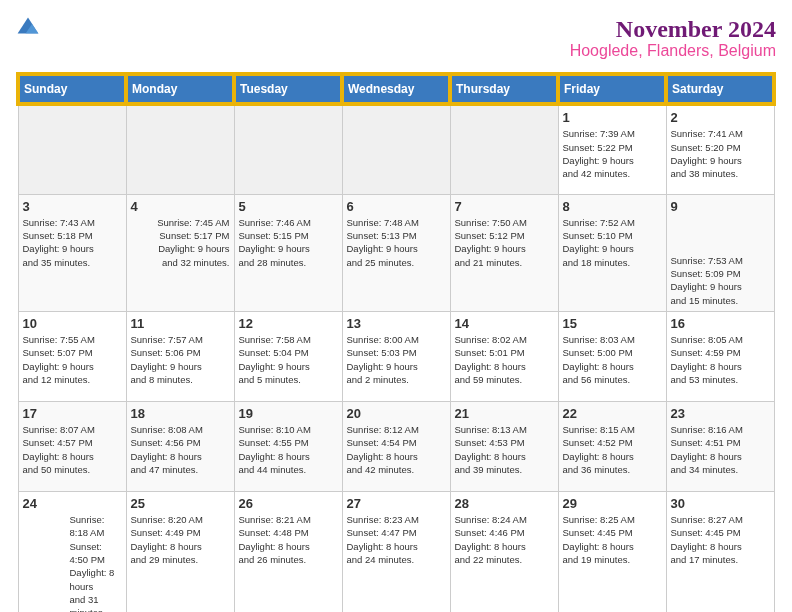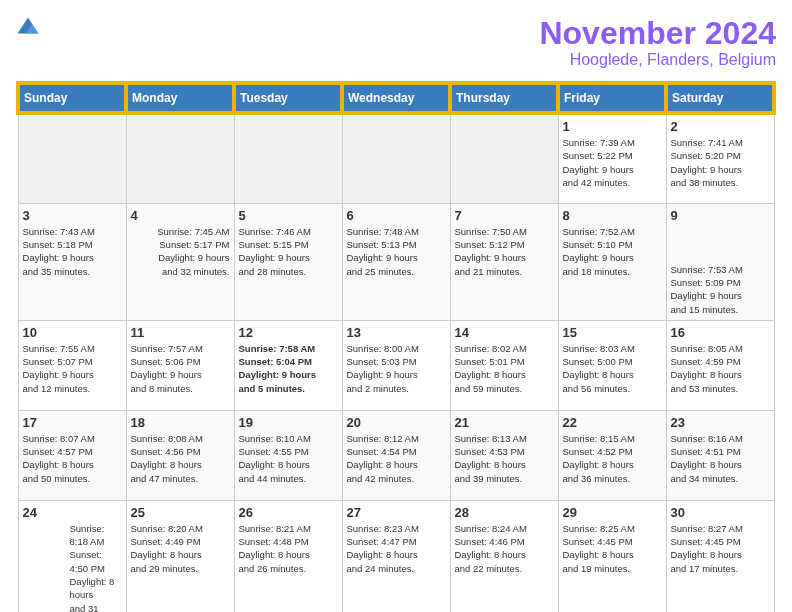--- a/index.html
+++ b/index.html
@@ -32,28 +32,29 @@
       color: #4a90d9;
     }
     .logo-icon {
       width: 24px;
       height: 24px;
     }
     .title-area {
       text-align: right;
     }
     .month-title {
-      font-size: 32px;
-      font-weight: bold;
-      color: #8b5cf6;
+      font-size: 24px;
+      font-weight: bold;
+      color: #701a75;
       line-height: 1.1;
+      font-family: Liberation Serif, serif;
     }
     .location-title {
       font-size: 16px;
-      color: #8b5cf6;
+      color: #ec4899;
     }
     table {
       width: 100%;
       border-collapse: collapse;
       table-layout: fixed;
     }
     th {
       background-color: #3a7abf;
       color: #fff;
       font-size: 12px;
@@ -200,21 +201,21 @@
         </td>
         <td>
           <div class="day-number">11</div>
           <div class="day-info" style="white-space: pre-line;">Sunrise: 7:57 AM
 Sunset: 5:06 PM
 Daylight: 9 hours
 and 8 minutes.</div>
         </td>
         <td>
           <div class="day-number">12</div>
-          <div class="day-info" style="white-space: pre-line; font-weight: bold;">Sunrise: 7:58 AM
+          <div class="day-info" style="white-space: pre-line;">Sunrise: 7:58 AM
 Sunset: 5:04 PM
 Daylight: 9 hours
 and 5 minutes.</div>
         </td>
         <td>
           <div class="day-number">13</div>
           <div class="day-info" style="white-space: pre-line;">Sunrise: 8:00 AM
 Sunset: 5:03 PM
 Daylight: 9 hours
 and 2 minutes.</div>

